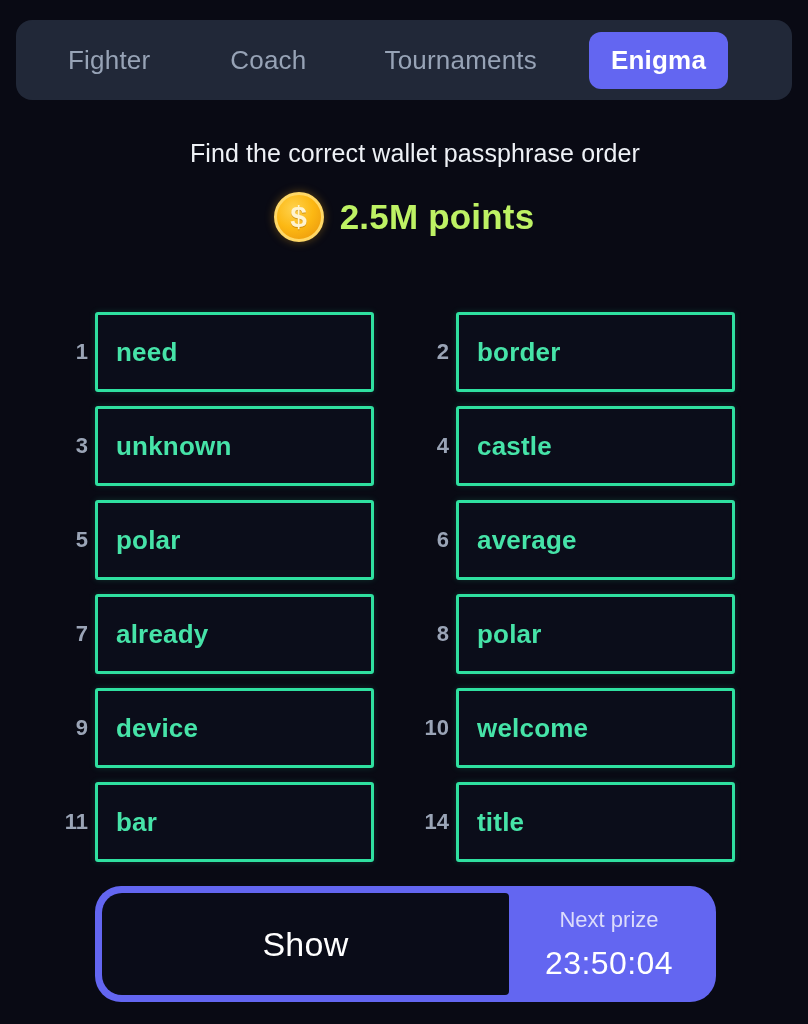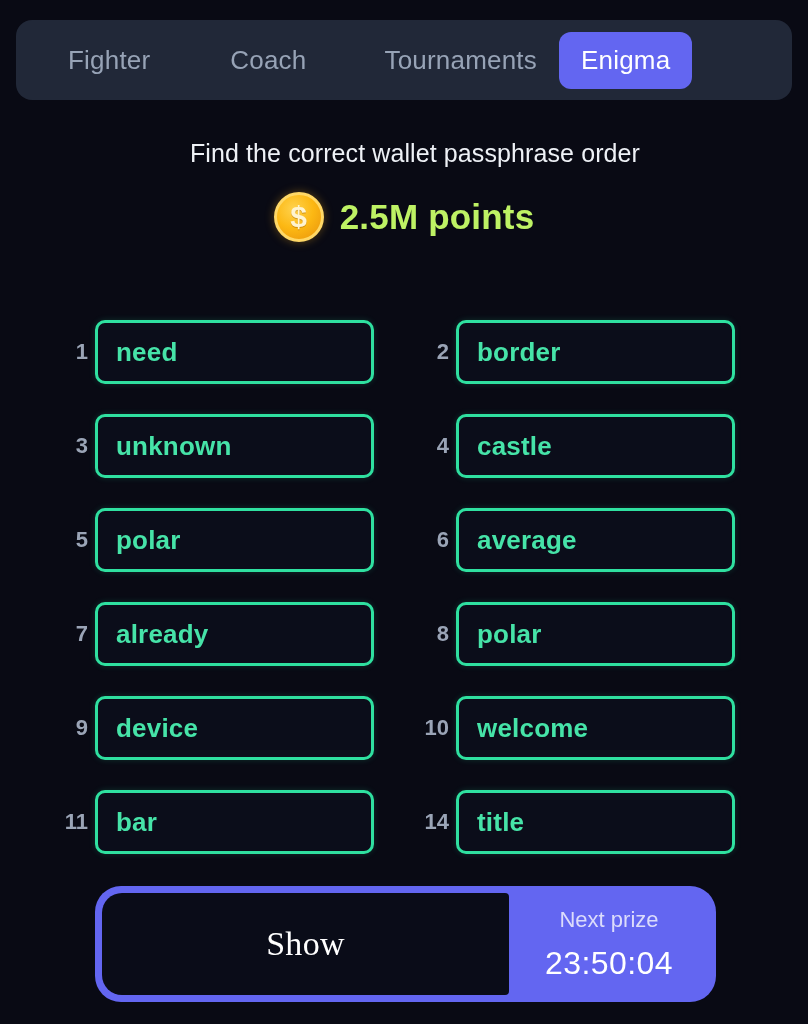--- a/index.html
+++ b/index.html
@@ -47,20 +47,22 @@
     background: transparent;
     border: none;
     font-family: "Liberation Sans", sans-serif;
   }
   .nav-tab.tab-fighter { margin-left: 26px; }
   .nav-tab.tab-coach { margin-left: 36px; }
   .nav-tab.tab-tournaments { margin-left: 34px; }
   .nav-tab.active {
     background: #6366f1;
     color: #ffffff;
+    margin-left: 30px;
+    font-weight: bold;
   }
 
   
   .subtitle {
     position: absolute;
     top: 139px;
     left: 0;
     width: 808px;
     text-align: center;
     font-size: 25px;
@@ -126,23 +128,23 @@
     width: 31px;
     text-align: right;
     font-size: 22px;
     font-weight: bold;
     color: #9aa4b6;
     margin-right: 7px;
     flex: 0 0 auto;
   }
   .word-box {
     width: 279px;
-    height: 64px;
+    height: 80px;
     border: 3px solid #2fe0a0;
-    border-radius: 10px;
+    border-radius: 3px;
     background: #0b0d1a;
     box-sizing: border-box;
     display: flex;
     align-items: center;
     padding-left: 18px;
     cursor: pointer;
     box-shadow: 0 0 6px rgba(47,224,160,0.18);
   }
   .word-text {
     font-size: 26px;
@@ -172,21 +174,20 @@
     border-radius: 20px 4px 4px 20px;
     display: flex;
     align-items: center;
     justify-content: center;
     cursor: pointer;
   }
   .show-label {
     font-size: 34px;
     color: #ffffff;
     letter-spacing: 0.3px;
-    font-family: Liberation Serif, serif;
   }
   .prize-panel {
     flex: 0 0 200px;
     display: flex;
     flex-direction: column;
     align-items: center;
     justify-content: center;
     gap: 12px;
   }
   .prize-label {

